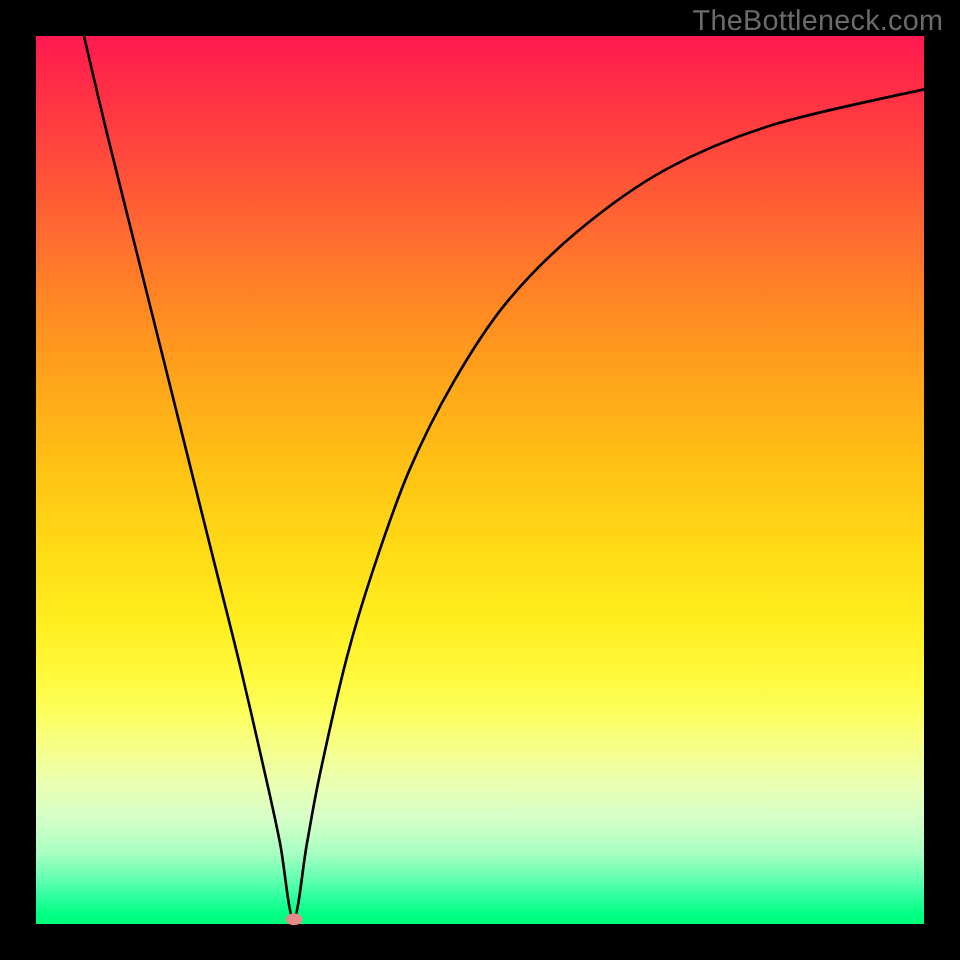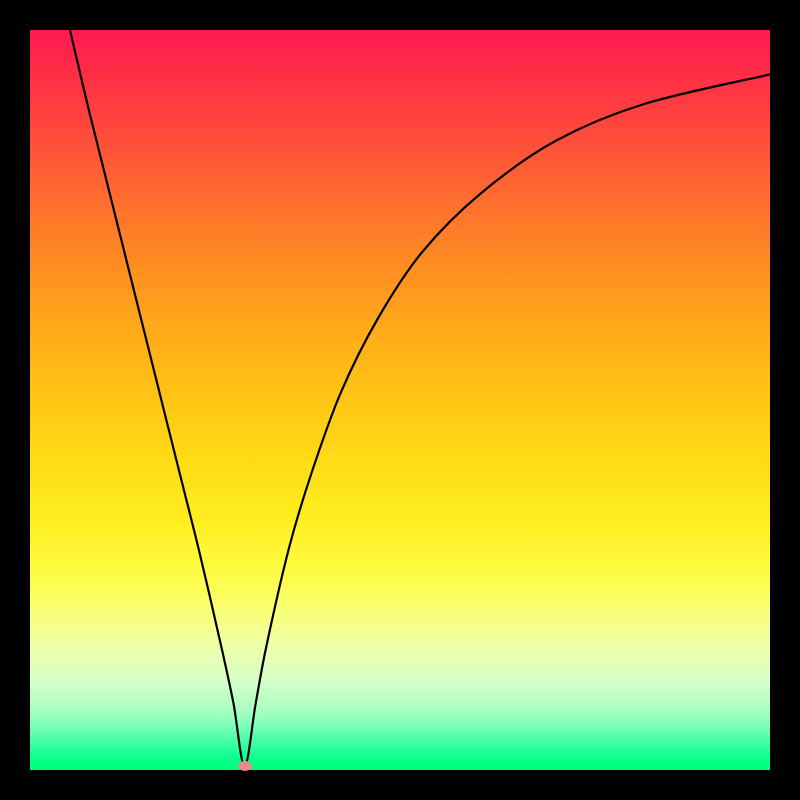--- a/index.html
+++ b/index.html
@@ -71,20 +71,21 @@
     border-radius: 50% / 50%;
     z-index: 4;
     transform: translate(-50%, -50%);
   }
 </style>
 </head>
 <body>
 
 <div class="frame">
 
+  <div class="watermark">TheBottleneck.com</div>
 
   <div class="plot-bg"></div>
 
   <svg class="curve" viewBox="0 0 740 740" preserveAspectRatio="none">
     <path id="curve-path" d="M 39.96 0.00 C 43.17 13.57, 52.29 53.03, 59.20 81.40 C 66.11 109.77, 74.00 140.60, 81.40 170.20 C 88.80 199.80, 96.20 229.40, 103.60 259.00 C 111.00 288.60, 118.40 318.20, 125.80 347.80 C 133.20 377.40, 140.60 407.00, 148.00 436.60 C 155.40 466.20, 162.80 494.57, 170.20 525.40 C 177.60 556.23, 186.85 596.93, 192.40 621.60 C 197.95 646.27, 199.80 654.28, 203.50 673.40 C 207.20 692.52, 210.90 736.30, 214.60 736.30 C 218.30 736.30, 222.00 693.75, 225.70 673.40 C 229.40 653.05, 231.25 640.10, 236.80 614.20 C 242.35 588.30, 251.60 546.37, 259.00 518.00 C 266.40 489.63, 272.57 469.90, 281.20 444.00 C 289.83 418.10, 299.70 388.50, 310.80 362.60 C 321.90 336.70, 334.23 312.03, 347.80 288.60 C 361.37 265.17, 374.93 242.97, 392.20 222.00 C 409.47 201.03, 429.20 181.30, 451.40 162.80 C 473.60 144.30, 498.27 125.80, 525.40 111.00 C 552.53 96.20, 578.43 85.10, 614.20 74.00 C 649.97 62.90, 719.03 49.33, 740.00 44.40" fill="none" stroke="#000" stroke-width="2.2" stroke-linejoin="round" stroke-linecap="round"></path>
   </svg>
 
   <div id="marker" class="marker" style="left: 244.6px; top: 766.3px;"></div>
 
 </div>

